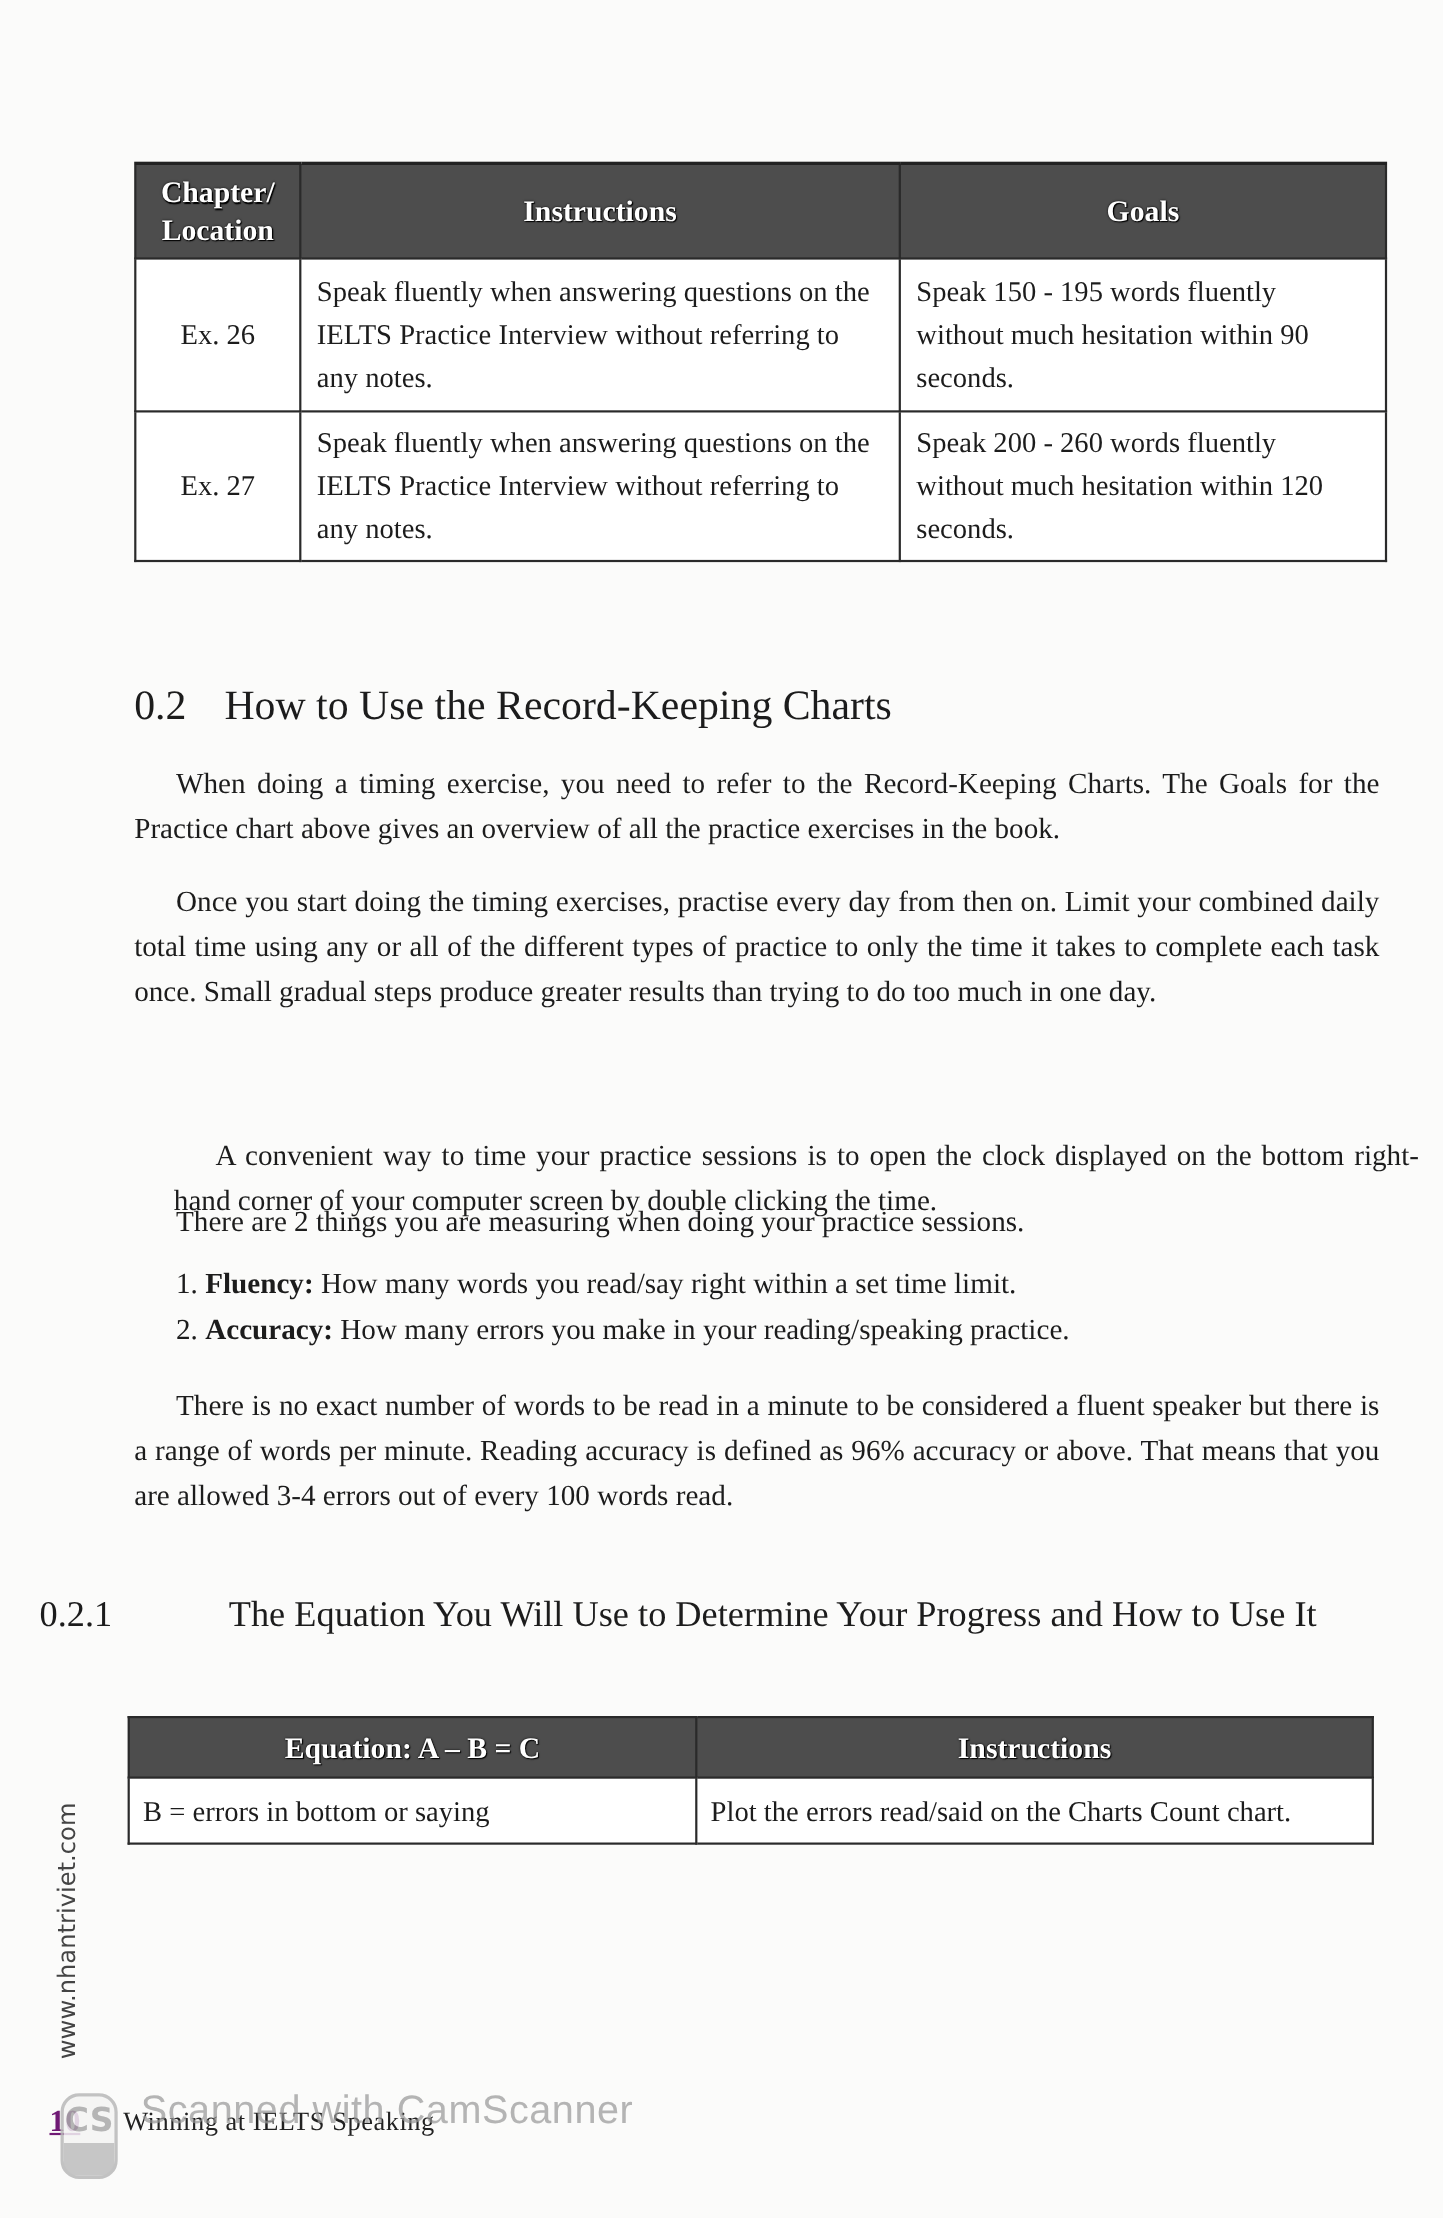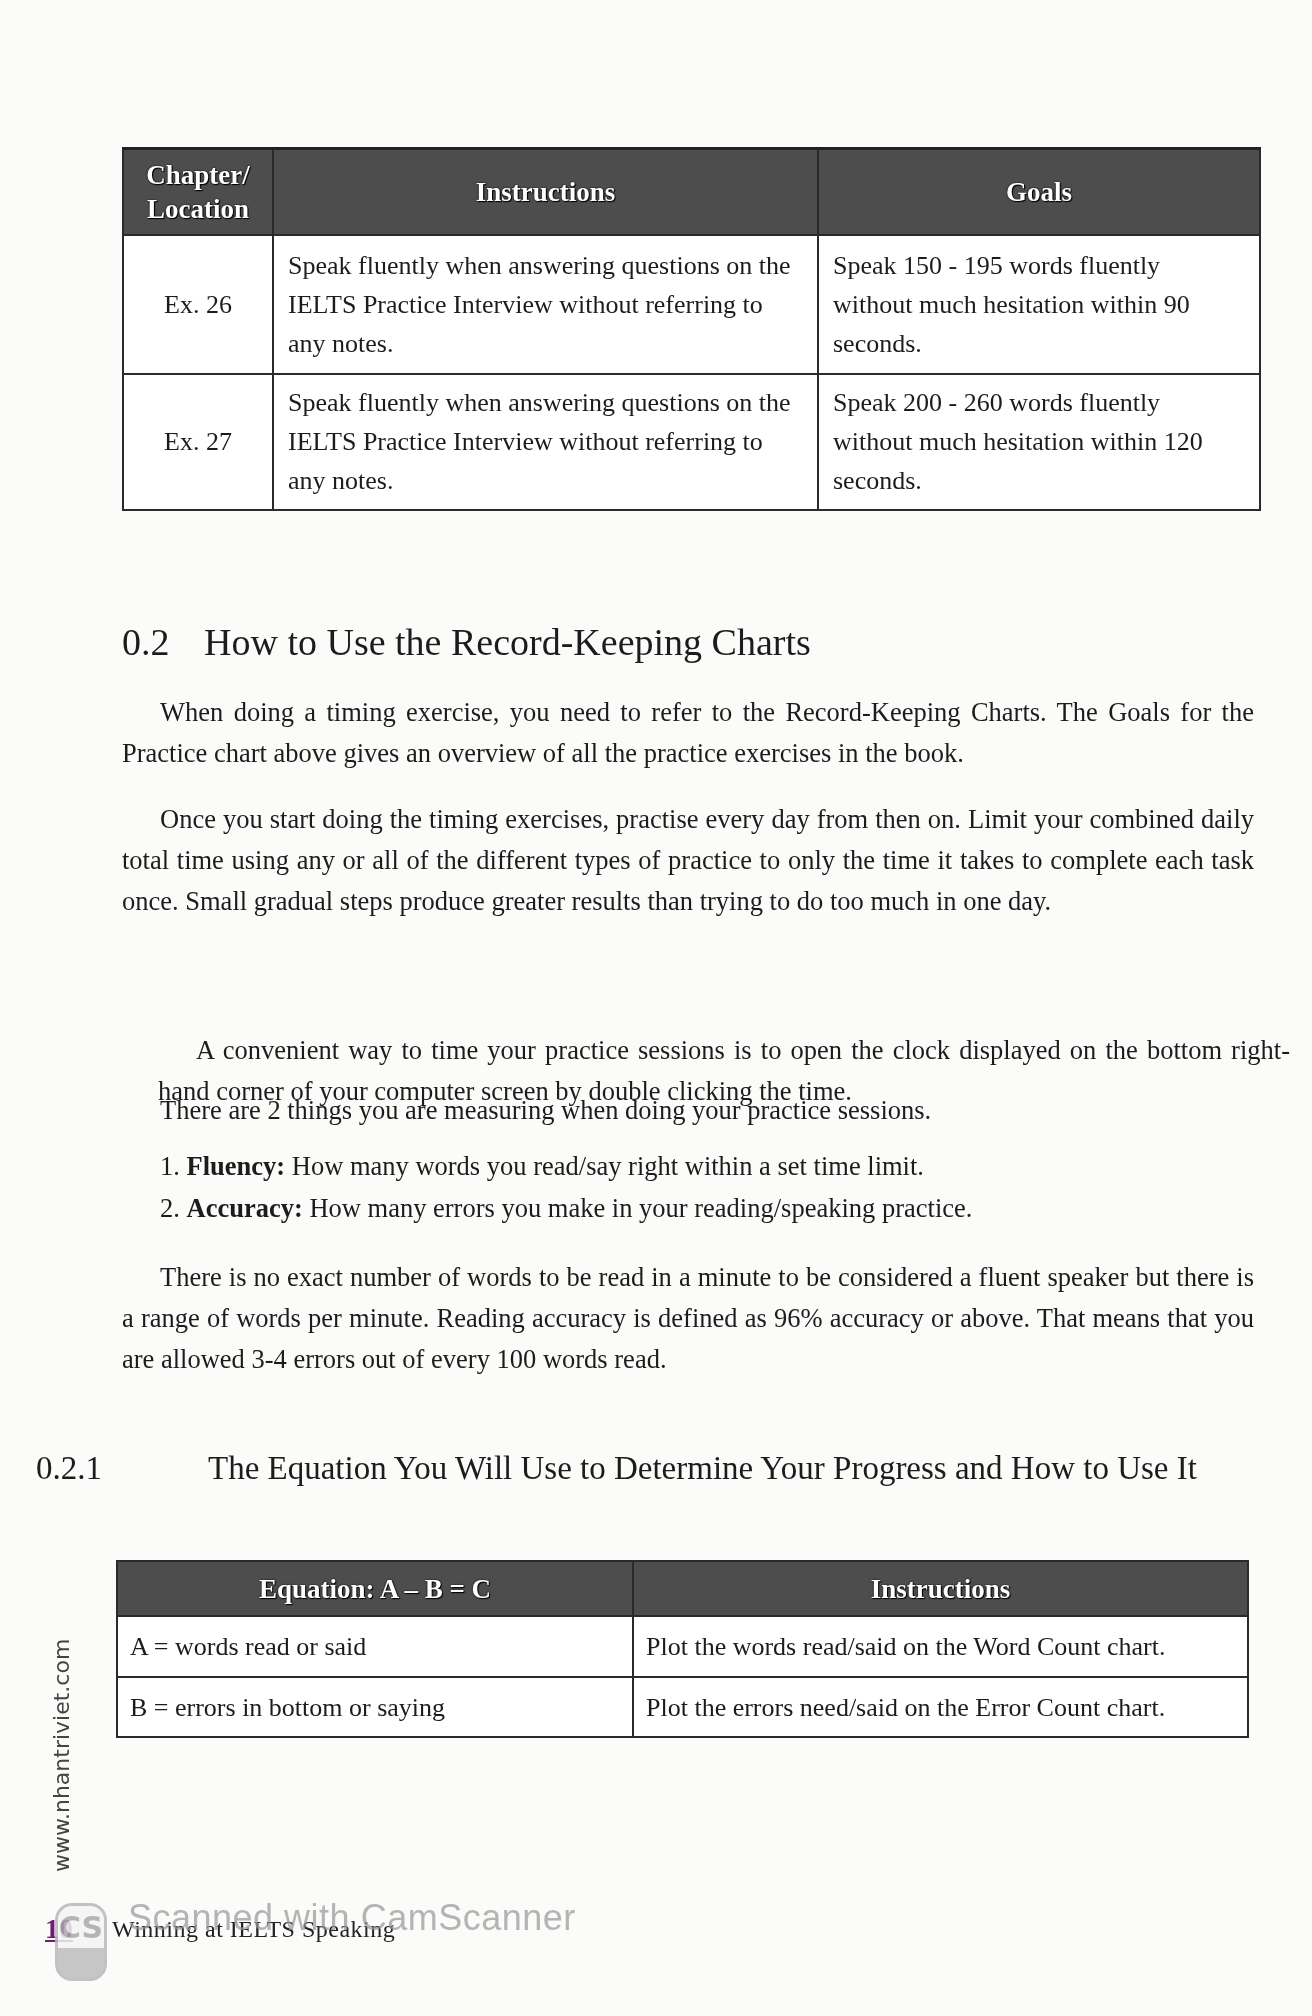--- a/index.html
+++ b/index.html
@@ -121,27 +121,23 @@
 <table id="eq" class="bk" style="left:116px; top:1560px; width:1131px;">
   <colgroup>
       <col style="width:516px">
       <col style="width:615px">
     </colgroup>
   <tbody>
       <tr style="height:55px">
     <th>Equation: A – B = C</th>
     <th>Instructions</th>
   </tr>
-  <tr style="height:61px">
-    <td>A = words read or said</td>
-    <td>Plot the words read/said on the Word Count chart.</td>
-  </tr>
   <tr style="height:60px">
     <td>B = errors in bottom or saying</td>
-    <td>Plot the errors need/said on the Error Count chart.</td>
+    <td>Plot the errors read/said on the Charts Count chart.</td>
   </tr>
 </tbody>
   </table>
 
 <div class="abs side">www.nhantriviet.com</div>
 
 <div class="abs pageno">10</div>
 <div class="abs runhead">Winning at IELTS Speaking</div>
 
 <div class="abs cs-logo">CS</div>

